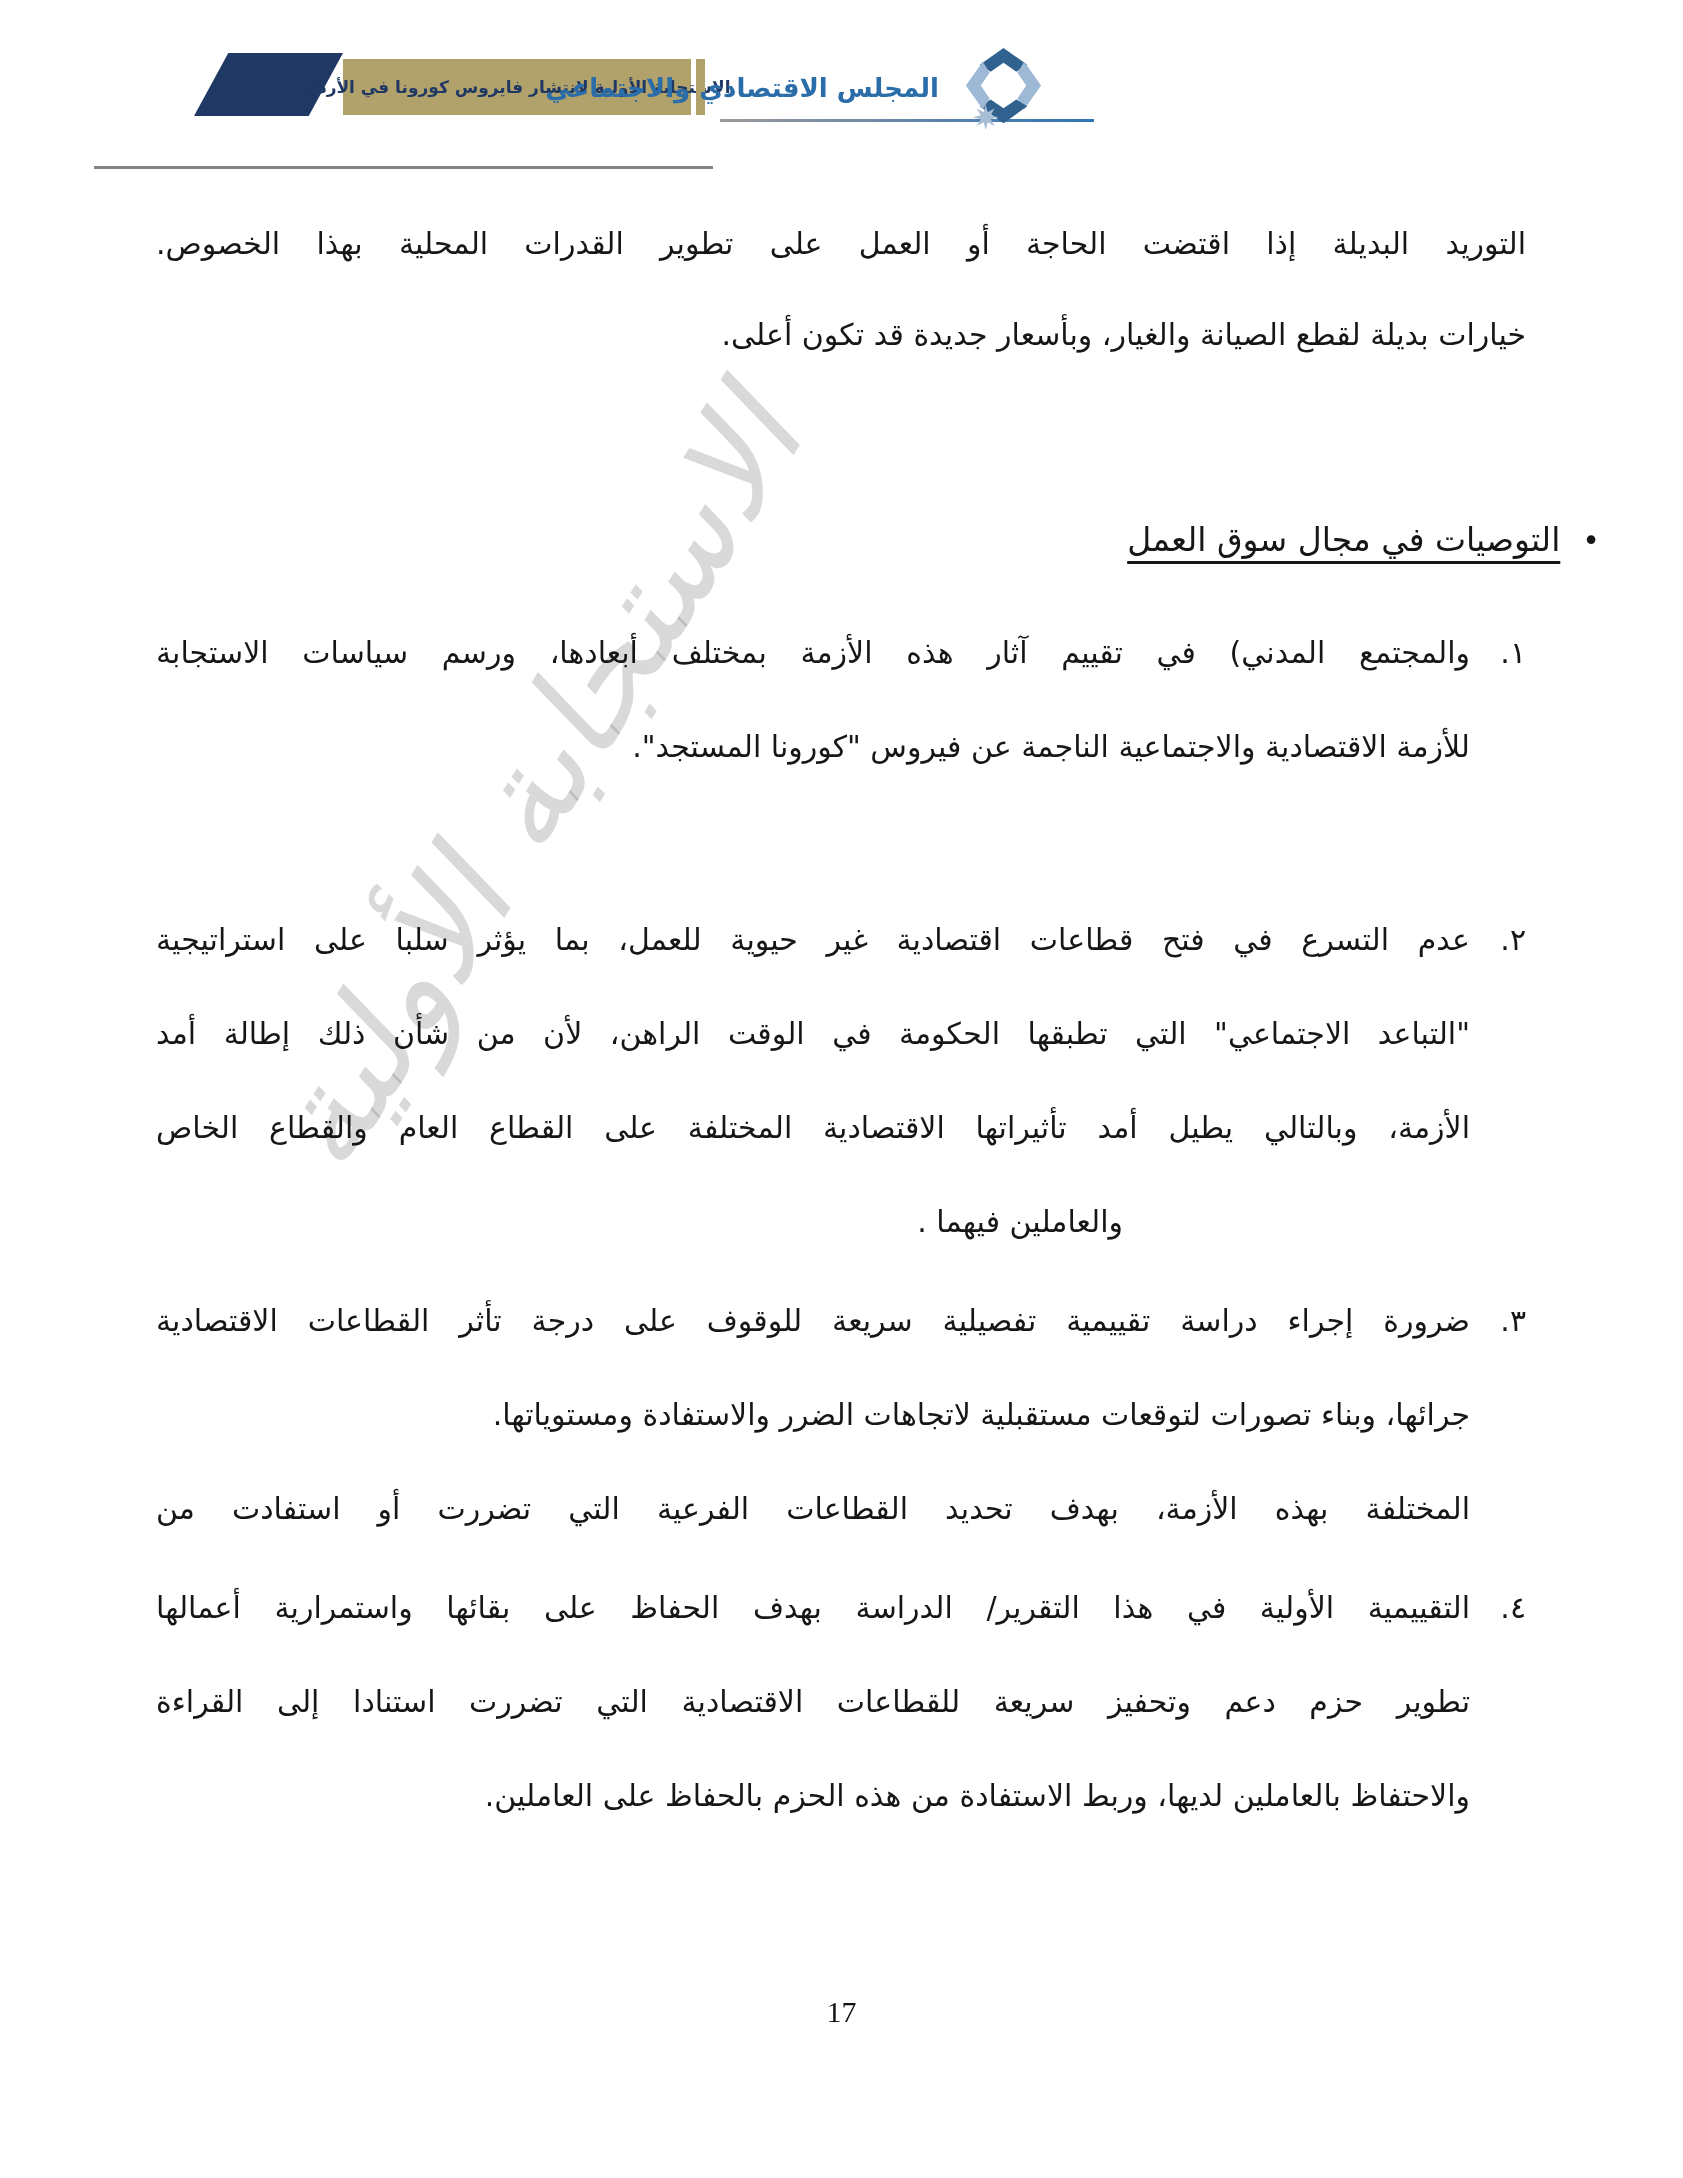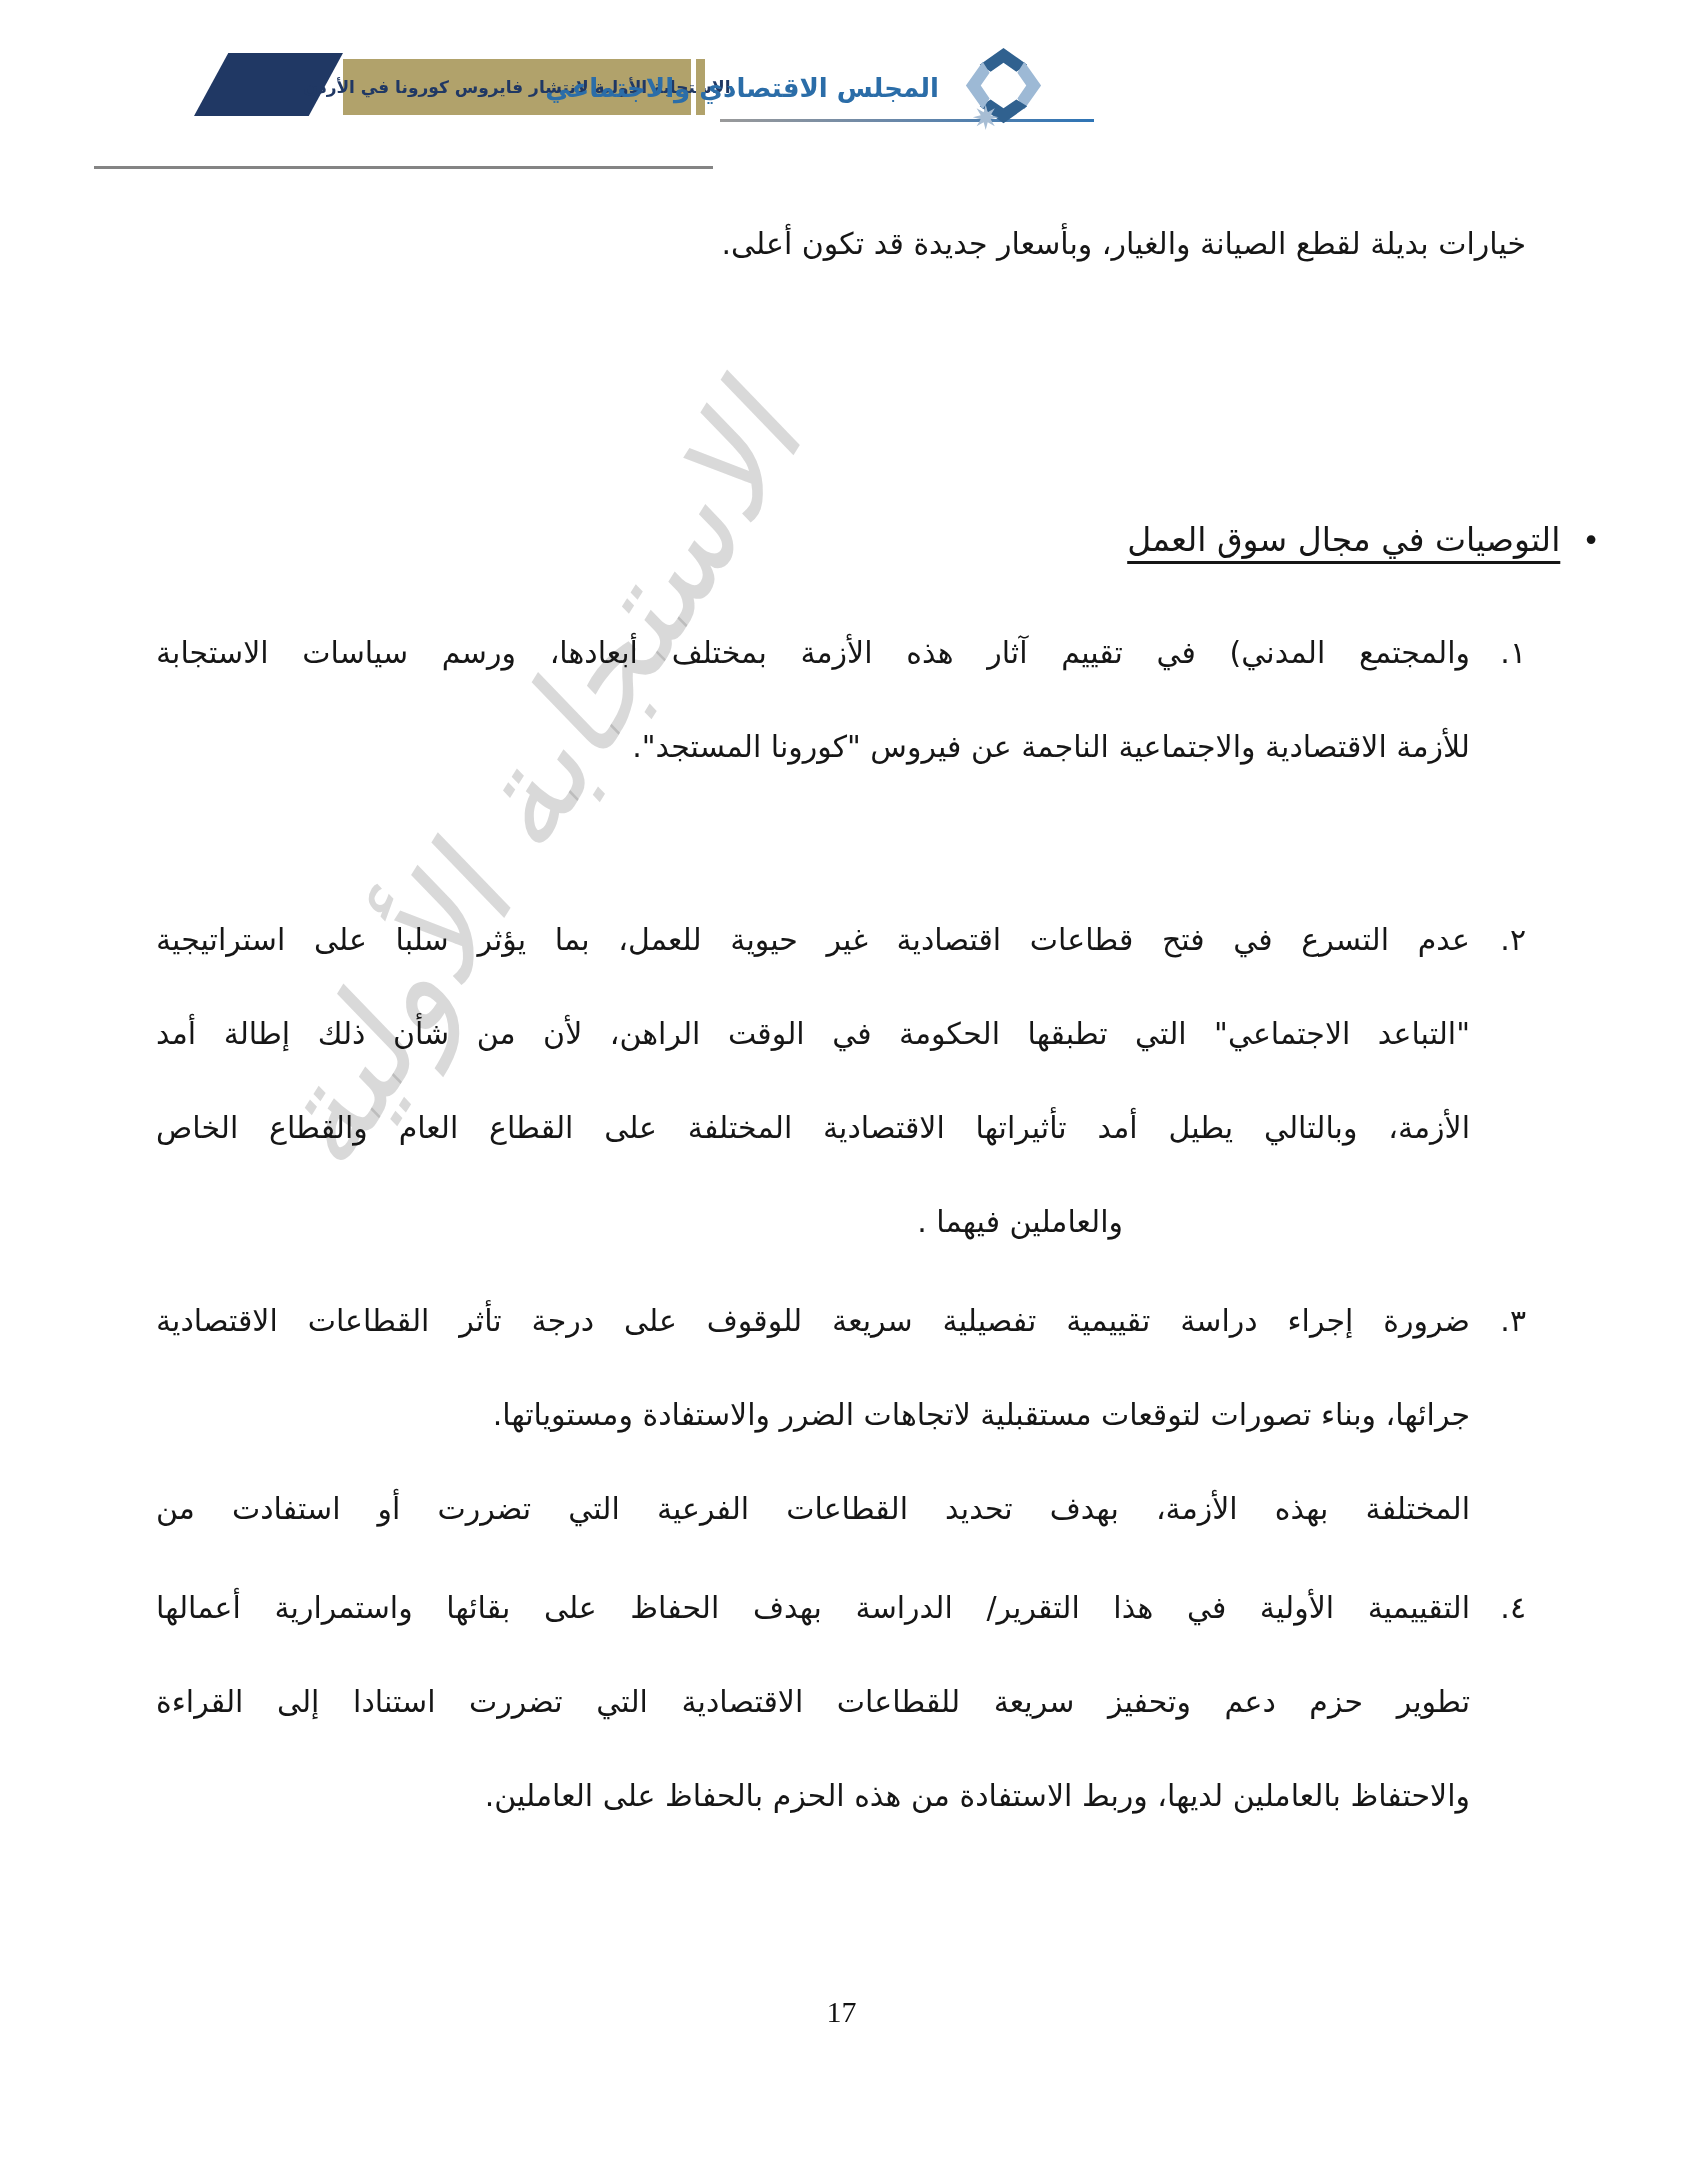--- a/index.html
+++ b/index.html
@@ -69,20 +69,21 @@
       <path d="M0,-38 L24,-21 L13,-14 L0,-23 L-13,-14 L-24,-21 Z" transform="rotate(90)" fill="#9db9d5"></path>
       <path d="M0,-38 L24,-21 L13,-14 L0,-23 L-13,-14 L-24,-21 Z" transform="rotate(180)" fill="#30618f"></path>
       <path d="M0,-38 L24,-21 L13,-14 L0,-23 L-13,-14 L-24,-21 Z" transform="rotate(270)" fill="#9db9d5"></path>
     </g>
     <polygon transform="translate(38,72)" fill="#a7bdd4" points="13,0 4.99,2.07 9.19,9.19 2.07,4.99 0,13 -2.07,4.99 -9.19,9.19 -4.99,2.07 -13,0 -4.99,-2.07 -9.19,-9.19 -2.07,-4.99 0,-13 2.07,-4.99 9.19,-9.19 4.99,-2.07"></polygon>
   </svg>
 
   <div class="abs watermark">الاستجابة الأولية</div>
 
   <div class="abs blk intro">
+    <div class="t-line jl">التوريد البديلة إذا اقتضت الحاجة أو العمل على تطوير القدرات المحلية بهذا الخصوص.</div>
     <div class="t-line rl">خيارات بديلة لقطع الصيانة والغيار، وبأسعار جديدة قد تكون أعلى.</div>
   </div>
 
   <div class="abs blk heading">
     <span class="bullet">•</span><span class="title">التوصيات في مجال سوق العمل</span>
   </div>
 
   <div id="item-1" class="abs blk item">
     <span class="num">١.</span>
     <div class="lines">

